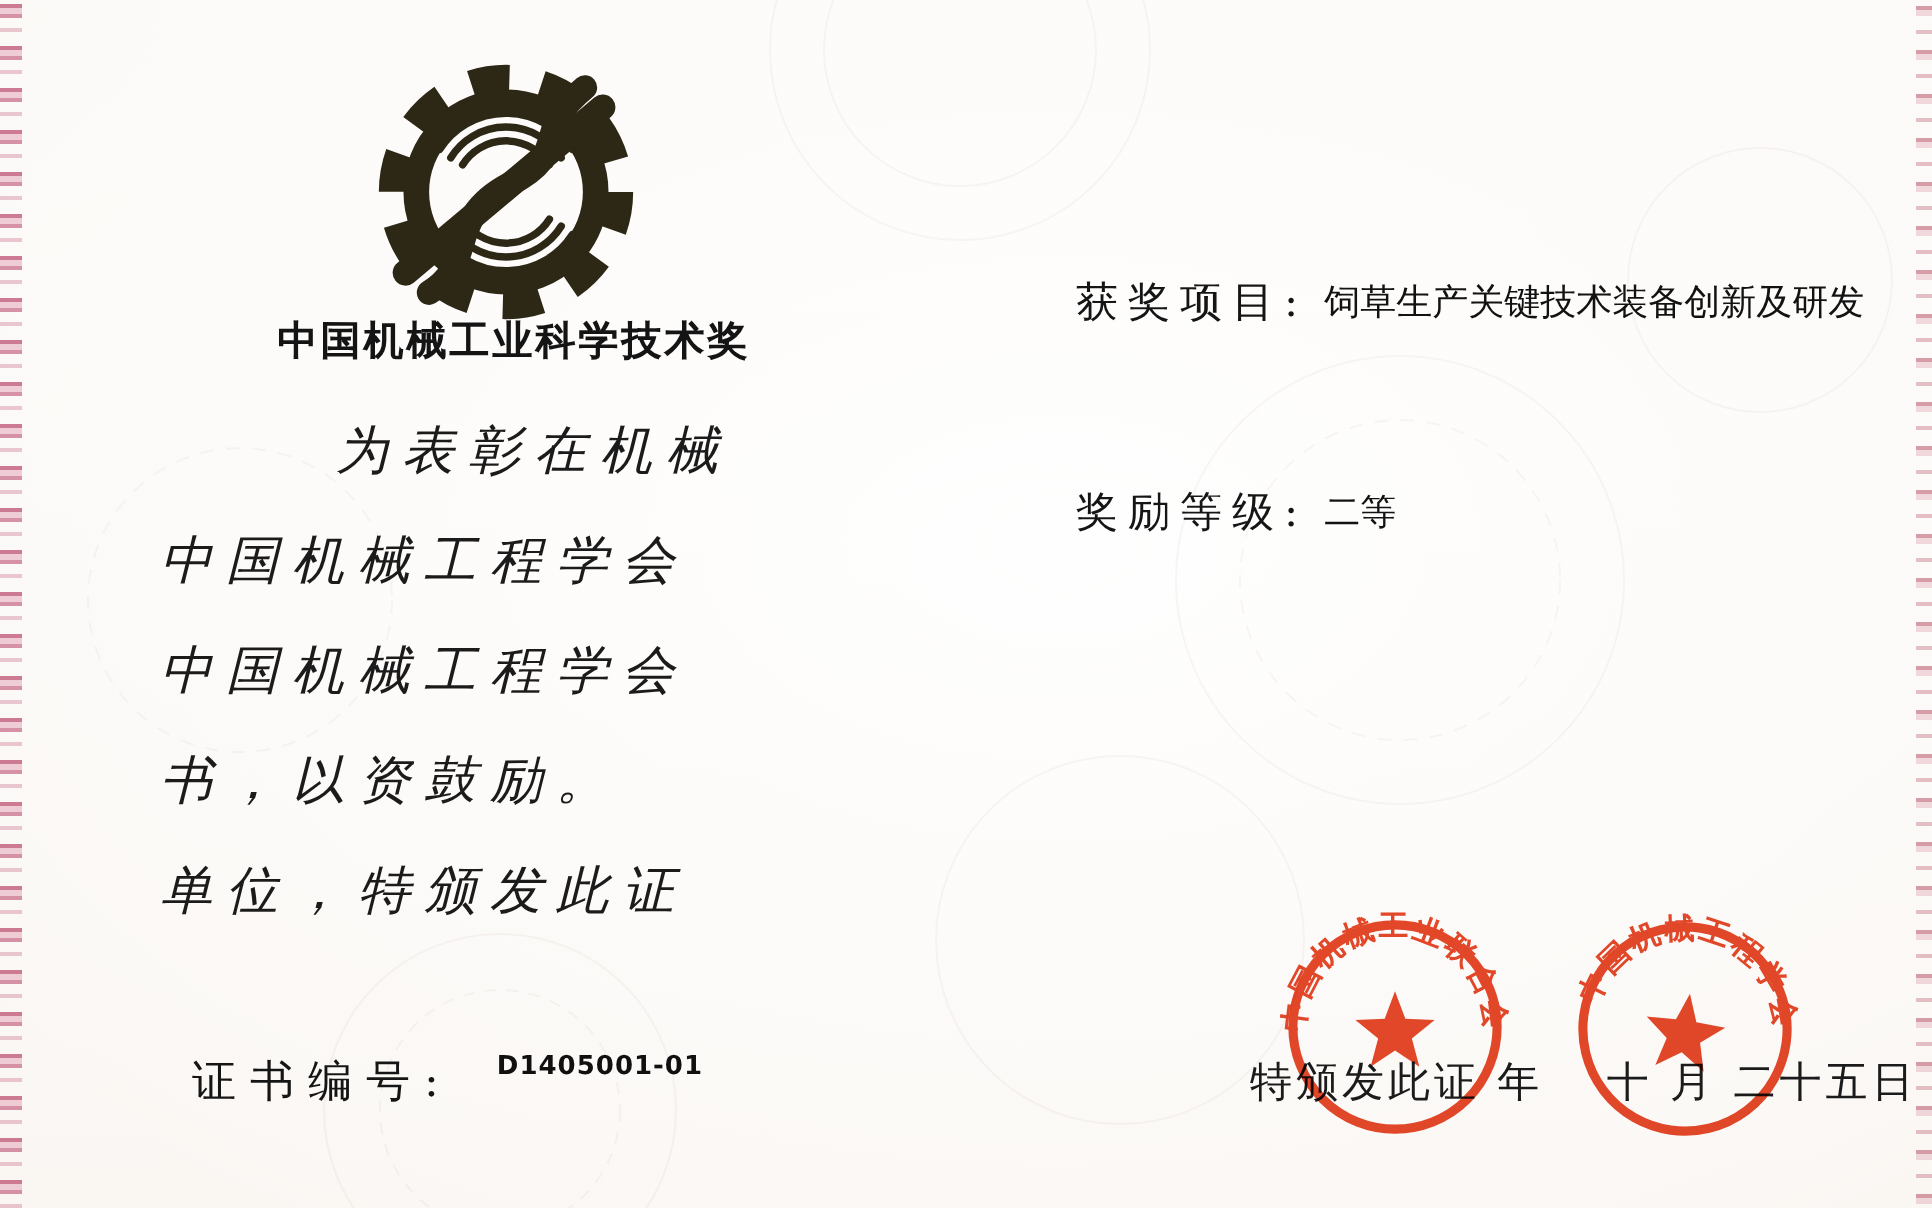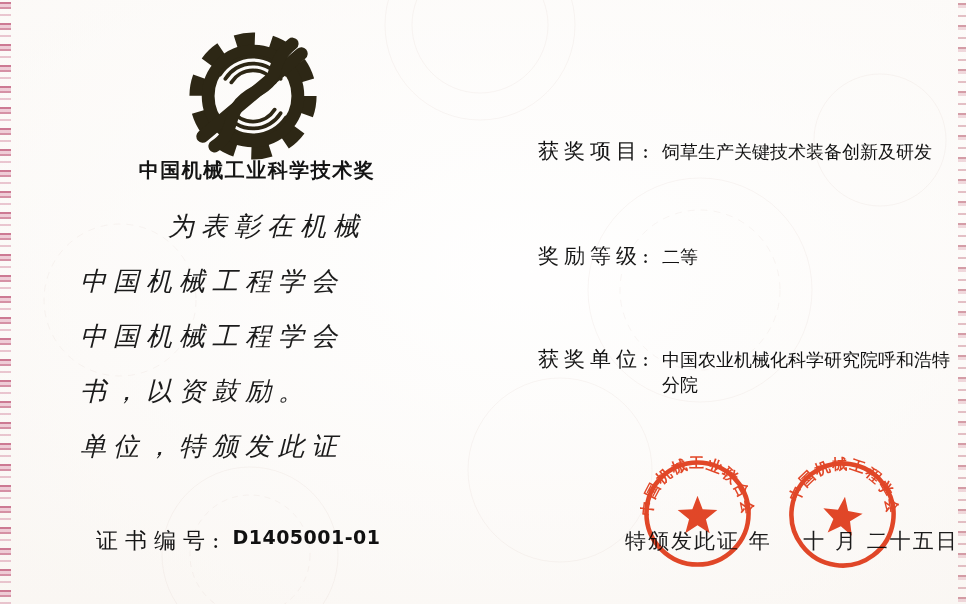--- a/index.html
+++ b/index.html
@@ -49,22 +49,22 @@
     position:absolute; left:80px; top:199px; width:352px;
     font-size:26px; line-height:55px; letter-spacing:7px; color:#1b1b1b;font-style:italic;
   }
   .citation .line { display:block; white-space:nowrap; }
   .citation .line.first { text-indent:88px; }
   .certno {
     position:absolute; left:96px; top:526px; display:flex; align-items:flex-start;
   }
   .certno .lbl { font-size:22px; letter-spacing:7px; white-space:nowrap; }
   .certno .num {
-    font-family:"DejaVu Sans", sans-serif; font-weight:700; font-size:19px;
-    letter-spacing:.5px; margin-left:6px; color:#101010;
+    font-family:"DejaVu Sans", sans-serif; font-weight:700; font-size:13px;
+    letter-spacing:.5px; margin-left:22px; color:#101010;
   }
   .field { position:absolute; left:538px; display:flex; align-items:flex-start; }
   .field .flabel { font-size:21px; letter-spacing:5px; white-space:nowrap; flex:0 0 auto; }
   .field .fvalue { font-size:18px; line-height:25px; margin-left:8px; padding-top:2px; color:#121212; }
   .field.f1 { top:137px; } .field.f1 .fvalue { white-space:nowrap; }
   .field.f2 { top:242px; }
   .field.f3 { top:345px; } .field.f3 .fvalue { width:302px; }
   .issue-date {
     position:absolute; left:625px; top:527px; font-size:21px;
     letter-spacing:2px; white-space:pre; color:#1b1b1b;
@@ -138,24 +138,20 @@
   </div>
 
   <div class="field f1">
     <span class="flabel">获奖项目:</span>
     <span class="fvalue">饲草生产关键技术装备创新及研发</span>
   </div>
   <div class="field f2">
     <span class="flabel">奖励等级:</span>
     <span class="fvalue">二等</span>
   </div>
-  <div class="field f3">
-    <span class="flabel">获奖单位:</span>
-    <span class="fvalue">中国农业机械化科学研究院呼和浩特分院</span>
-  </div>
 
   <div class="issue-date">特颁发此证 年　 十 月 二十五日</div>
 
   <svg class="seal s1" viewBox="-58 -58 116 116">
     <circle r="51.5" fill="none" stroke="#e23a18" stroke-width="4.6"></circle>
     <polygon fill="#e23a18" transform="translate(0,3)" points="0,-21 5.2,-7.2 20,-6.5 8.5,2.8 12.3,17 0,8.9 -12.3,17 -8.5,2.8 -20,-6.5 -5.2,-7.2"></polygon>
     <path id="sealArc1" d="M -40,22 A 45.66,45.66 0 1 1 40,22" fill="none"></path>
     <text fill="#e23a18">
       <textPath href="#sealArc1" startOffset="50%" text-anchor="middle">中国机械工业联合会</textPath>
     </text>

